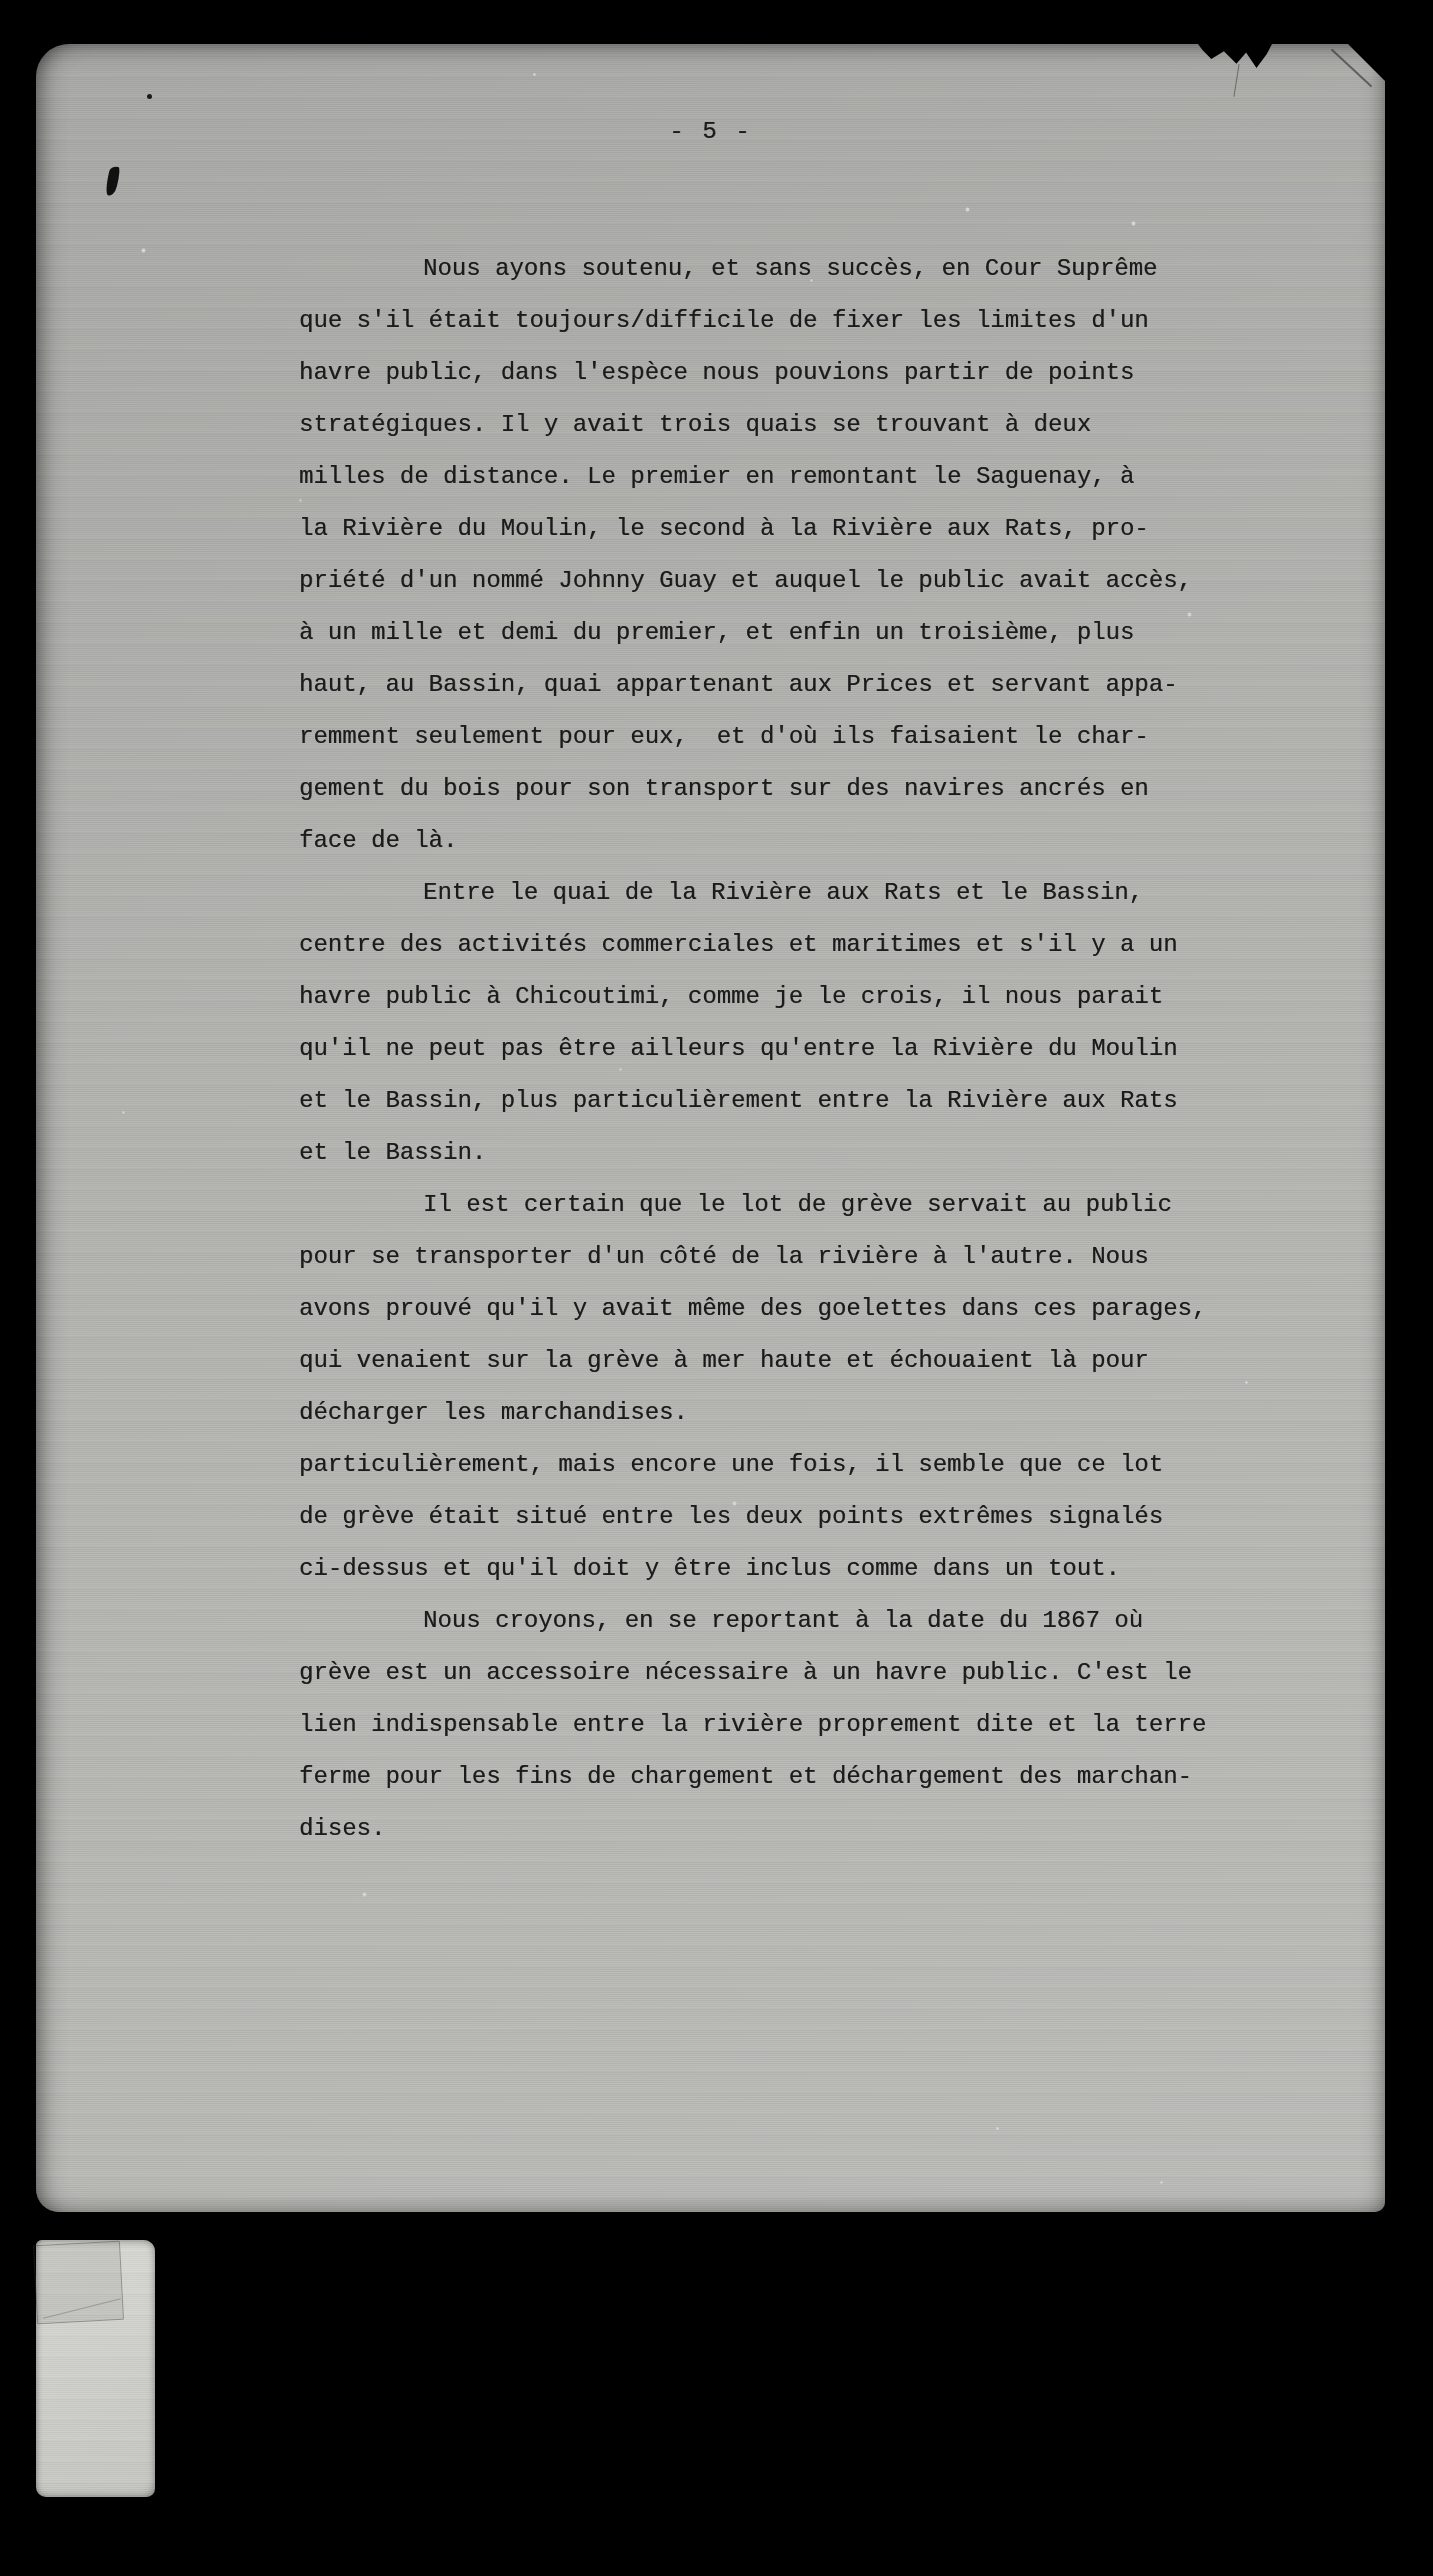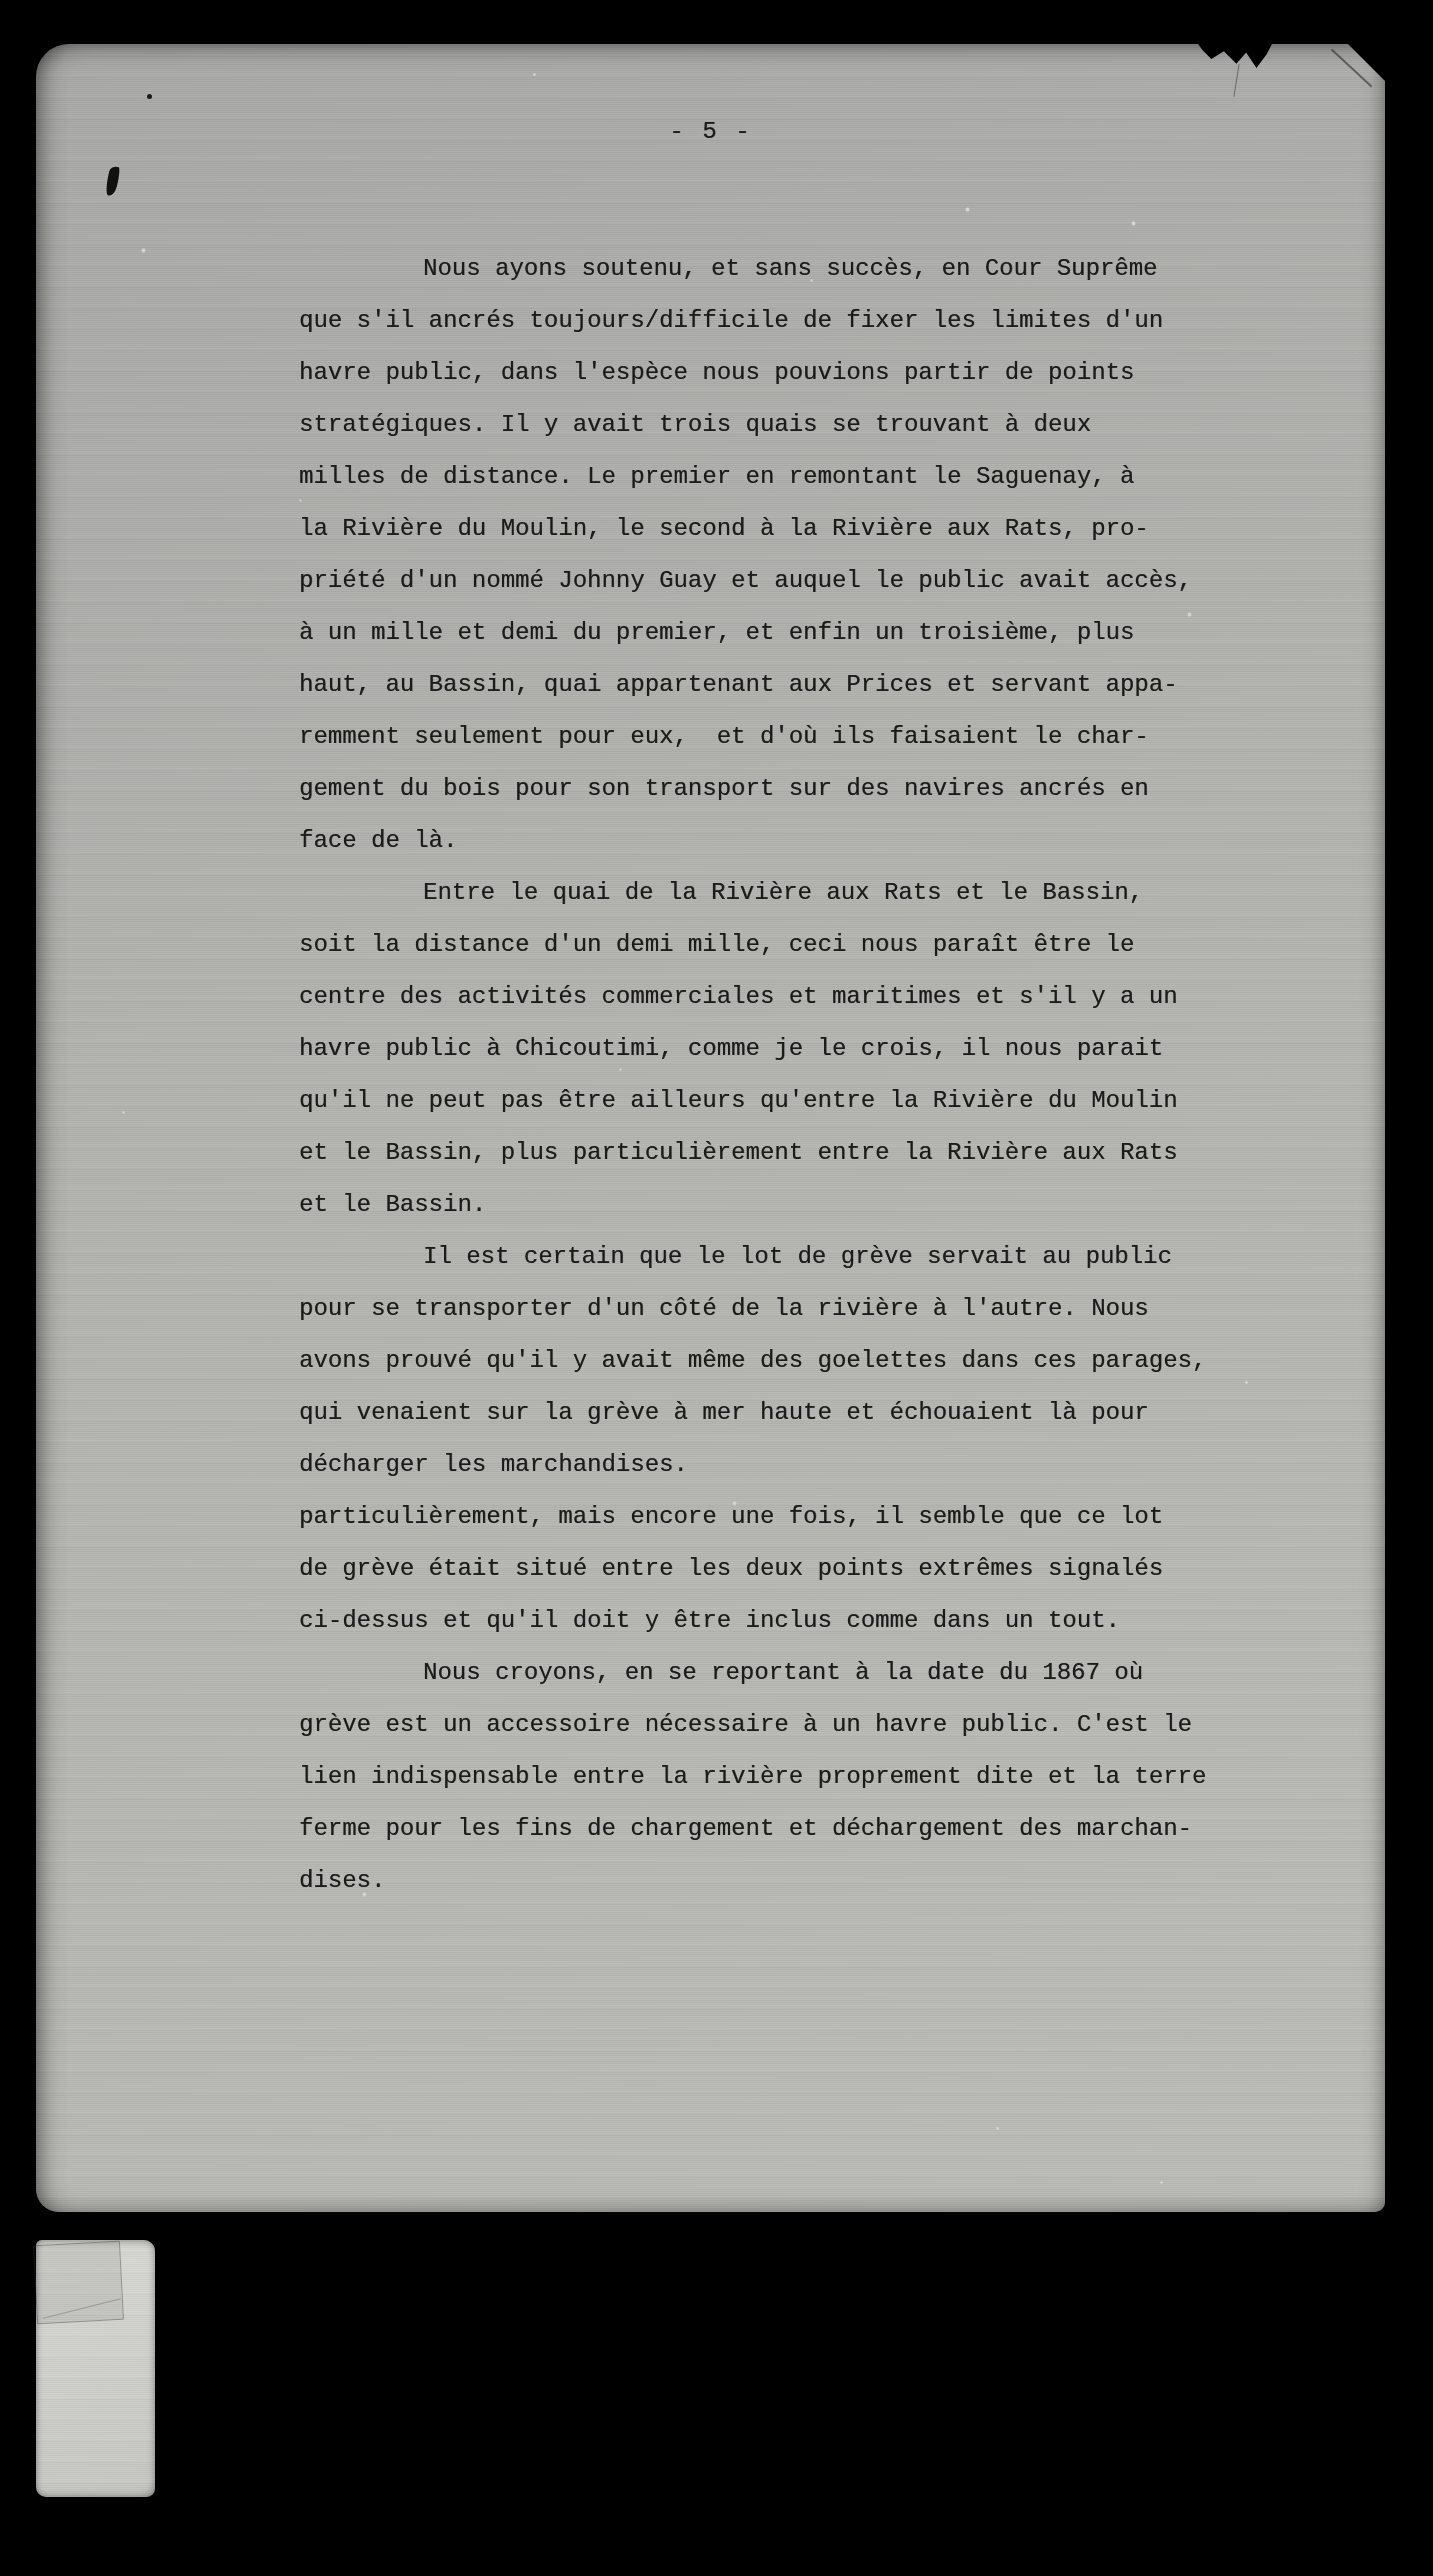--- a/index.html
+++ b/index.html
@@ -71,33 +71,32 @@
     <div class="fold-line"></div>
     <div class="notch"></div>
     <div class="crack"></div>
     <div class="ink-blot"></div>
     <div class="ink-dot"></div>
 
     <div class="page-num">- 5 -</div>
 
     <div id="text-block">
         <div class="line indent">Nous ayons soutenu, et sans succès, en Cour Suprême</div>
-        <div class="line">que s'il ancrés toujours/difficile de fixer les limites d'un</div>
+        <div class="line">que s'il était toujours/difficile de fixer les limites d'un</div>
         <div class="line">havre public, dans l'espèce nous pouvions partir de points</div>
         <div class="line">stratégiques. Il y avait trois quais se trouvant à deux</div>
         <div class="line">milles de distance. Le premier en remontant le Saguenay, à</div>
         <div class="line">la Rivière du Moulin, le second à la Rivière aux Rats, pro-</div>
         <div class="line">priété d'un nommé Johnny Guay et auquel le public avait accès,</div>
         <div class="line">à un mille et demi du premier, et enfin un troisième, plus</div>
         <div class="line">haut, au Bassin, quai appartenant aux Prices et servant appa-</div>
         <div class="line">remment seulement pour eux,  et d'où ils faisaient le char-</div>
         <div class="line">gement du bois pour son transport sur des navires ancrés en</div>
         <div class="line">face de là.</div>
         <div class="line indent">Entre le quai de la Rivière aux Rats et le Bassin,</div>
-        <div class="line">soit la distance d'un demi mille, ceci nous paraît être le</div>
         <div class="line">centre des activités commerciales et maritimes et s'il y a un</div>
         <div class="line">havre public à Chicoutimi, comme je le crois, il nous parait</div>
         <div class="line">qu'il ne peut pas être ailleurs qu'entre la Rivière du Moulin</div>
         <div class="line">et le Bassin, plus particulièrement entre la Rivière aux Rats</div>
         <div class="line">et le Bassin.</div>
         <div class="line indent">Il est certain que le lot de grève servait au public</div>
         <div class="line">pour se transporter d'un côté de la rivière à l'autre. Nous</div>
         <div class="line">avons prouvé qu'il y avait même des goelettes dans ces parages,</div>
         <div class="line">qui venaient sur la grève à mer haute et échouaient là pour</div>
         <div class="line">décharger les marchandises.</div>

